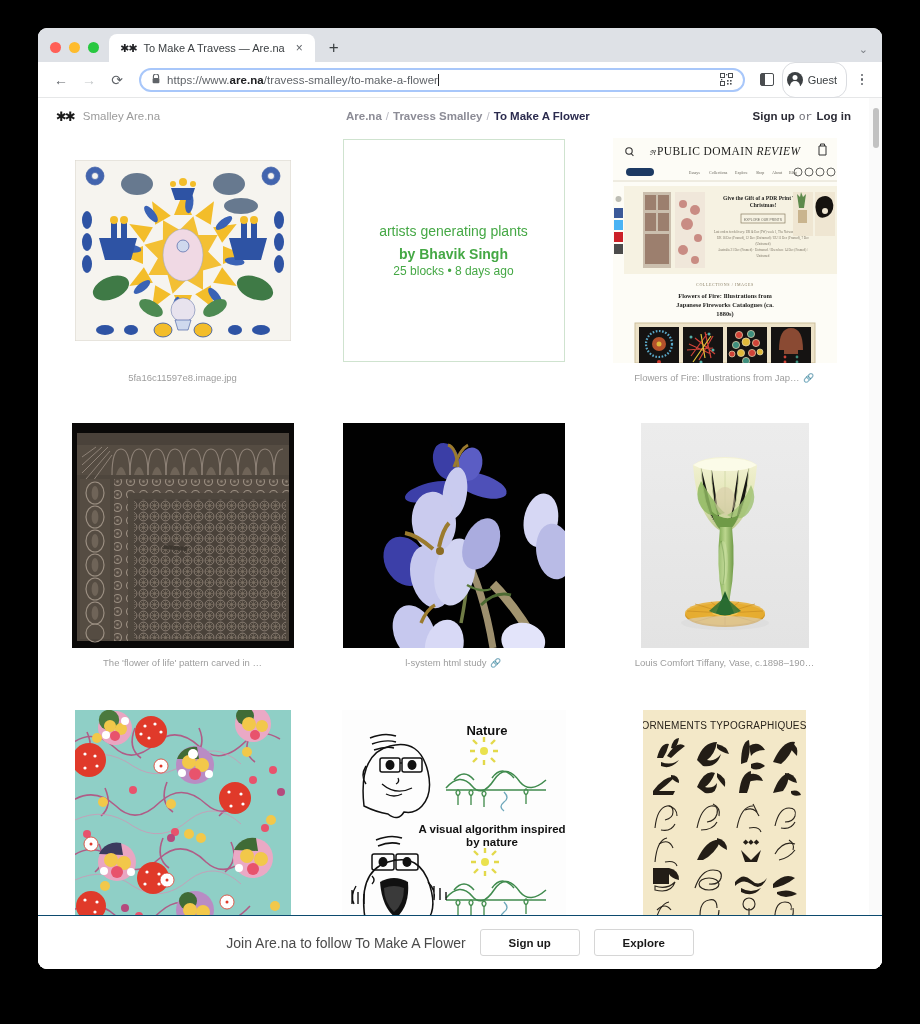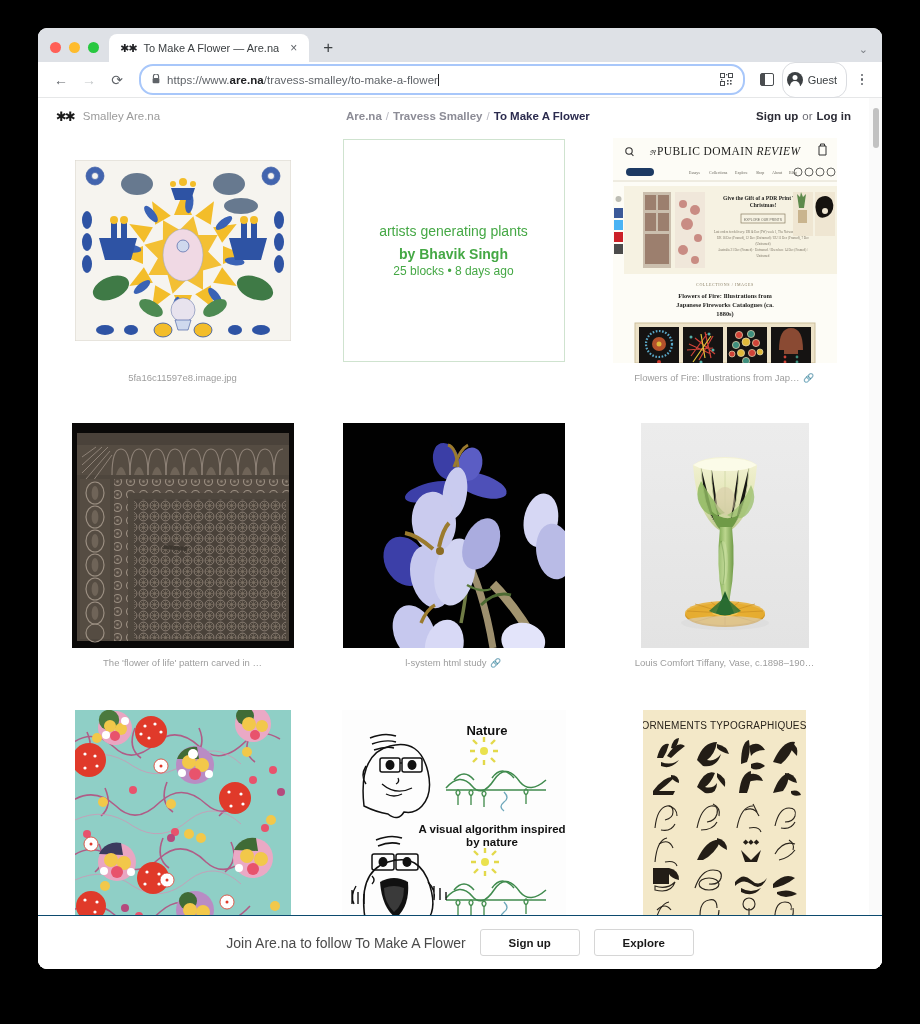--- a/index.html
+++ b/index.html
@@ -82,21 +82,21 @@
   }
   .navbtn {
     width: 26px; height: 26px; border-radius: 50%;
     display: flex; align-items: center; justify-content: center;
     font-size: 14px; color: #5f6368; line-height: 1;
     background: none; border: none;
   }
   .navbtn.disabled { color: #c4c7c9; }
   .omnibox {
     flex: 1;
-    height: 31px; margin: 0 7px;
+    height: 24px; margin: 0 7px;
     background: #fff;
     border: 2px solid #a8c7fa;
     border-radius: 14px;
     display: flex; align-items: center;
     padding: 0 8px 0 11px;
     gap: 7px;
   }
   .lock { font-size: 9px; color: #5f6368; line-height: 1; }
   .url {
     flex: 1;
@@ -184,21 +184,21 @@
     letter-spacing: -2px; line-height: 1;
     font-family: "DejaVu Sans", sans-serif;
   }
   .search-ph { color: #9b9b9b; font-size: 11.5px; }
   .breadcrumb { flex: 1; display: flex; align-items: center; gap: 4px; justify-content: flex-start; }
   .bc-link { color: #8c8c96; font-weight: 700; }
   .bc-sep { color: #b9b9c2; font-weight: 400; }
   .bc-current { color: #2b2b4e; font-weight: 700; }
   .hdr-right { display:flex; align-items:center; gap:4px; font-size: 11.5px; }
   .hdr-right .a { color: #2b2b35; font-weight: 700; }
-  .hdr-right .or { color: #6d6d75; font-weight: 400; }
+  .hdr-right .or { color: #6d6d75; font-weight: 400; font-family: Liberation Mono, monospace; }
 
   
   .grid {
     padding: 14px 18px 0 18px;
     display: grid;
     grid-template-columns: repeat(3, 1fr);
     column-gap: 18px;
     row-gap: 0;
   }
   .cell {
@@ -245,21 +245,21 @@
 <div class="window">
 
   <div class="tabstrip">
     <div class="traffic">
       <span class="dot red"></span>
       <span class="dot yellow"></span>
       <span class="dot green"></span>
     </div>
     <div class="tab">
       <span class="tab-favicon">✱✱</span>
-      <span class="tab-title">To Make A Flower — Are.na</span>
+      <span class="tab-title">To Make A Travess — Are.na</span>
       <span class="tab-close">×</span>
     </div>
     <div class="new-tab">+</div>
     <div class="win-chevron">⌄</div>
   </div>
 
   <div class="toolbar">
     <div class="navbtn">←</div>
     <div class="navbtn disabled">→</div>
     <div class="navbtn">⟳</div>

